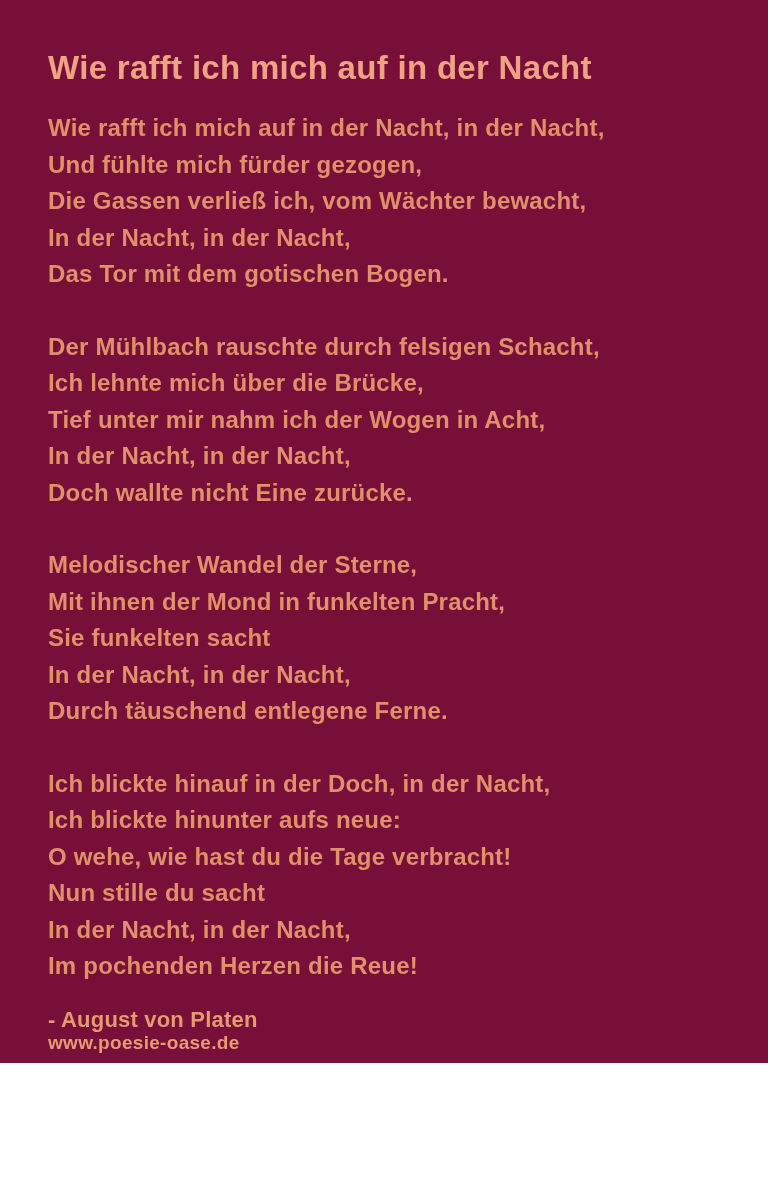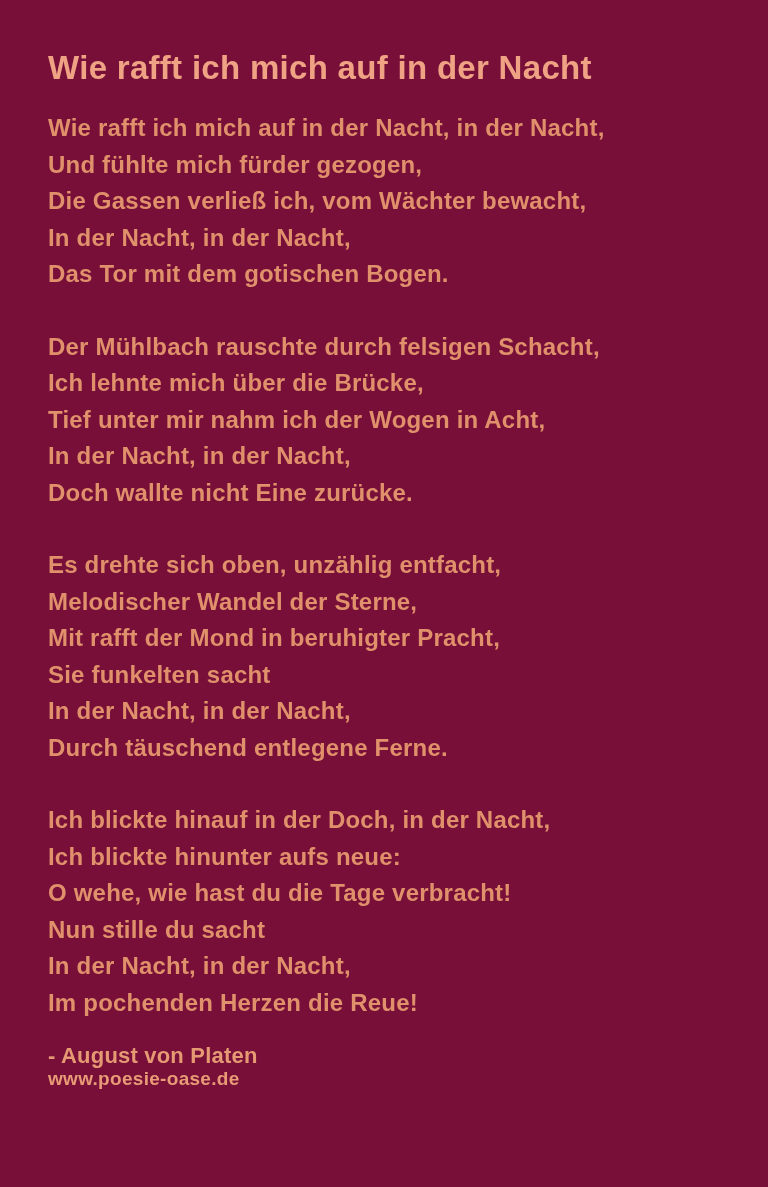--- a/index.html
+++ b/index.html
@@ -1,21 +1,21 @@
 <!DOCTYPE html>
 <html><head>
 <meta charset="utf-8">
 <style>
   html, body { margin: 0; padding: 0; }
   body { font-family: "Liberation Sans", sans-serif; }
 
   .page {
     position: relative;
     width: 768px;
-    height: 1187px;
+    height: 1063px;
     background: #770F38;
     box-sizing: border-box;
     padding: 46px 48px 0 48px;
     overflow: hidden;
   }
 
   .title {
     margin: 0 0 20px 0;
     font-size: 33px;
     font-weight: bold;
@@ -71,23 +71,22 @@
 
   <div class="stanza">
     <div class="line">Der Mühlbach rauschte durch felsigen Schacht,</div>
     <div class="line">Ich lehnte mich über die Brücke,</div>
     <div class="line">Tief unter mir nahm ich der Wogen in Acht,</div>
     <div class="line">In der Nacht, in der Nacht,</div>
     <div class="line">Doch wallte nicht Eine zurücke.</div>
   </div>
 
   <div class="stanza">
-    <div class="line">Es drehte sich oben, unzählig entfacht,</div>
     <div class="line">Melodischer Wandel der Sterne,</div>
-    <div class="line">Mit rafft der Mond in beruhigter Pracht,</div>
+    <div class="line">Mit ihnen der Mond in funkelten Pracht,</div>
     <div class="line">Sie funkelten sacht</div>
     <div class="line">In der Nacht, in der Nacht,</div>
     <div class="line">Durch täuschend entlegene Ferne.</div>
   </div>
 
   <div class="stanza">
     <div class="line">Ich blickte hinauf in der Doch, in der Nacht,</div>
     <div class="line">Ich blickte hinunter aufs neue:</div>
     <div class="line">O wehe, wie hast du die Tage verbracht!</div>
     <div class="line">Nun stille du sacht</div>

